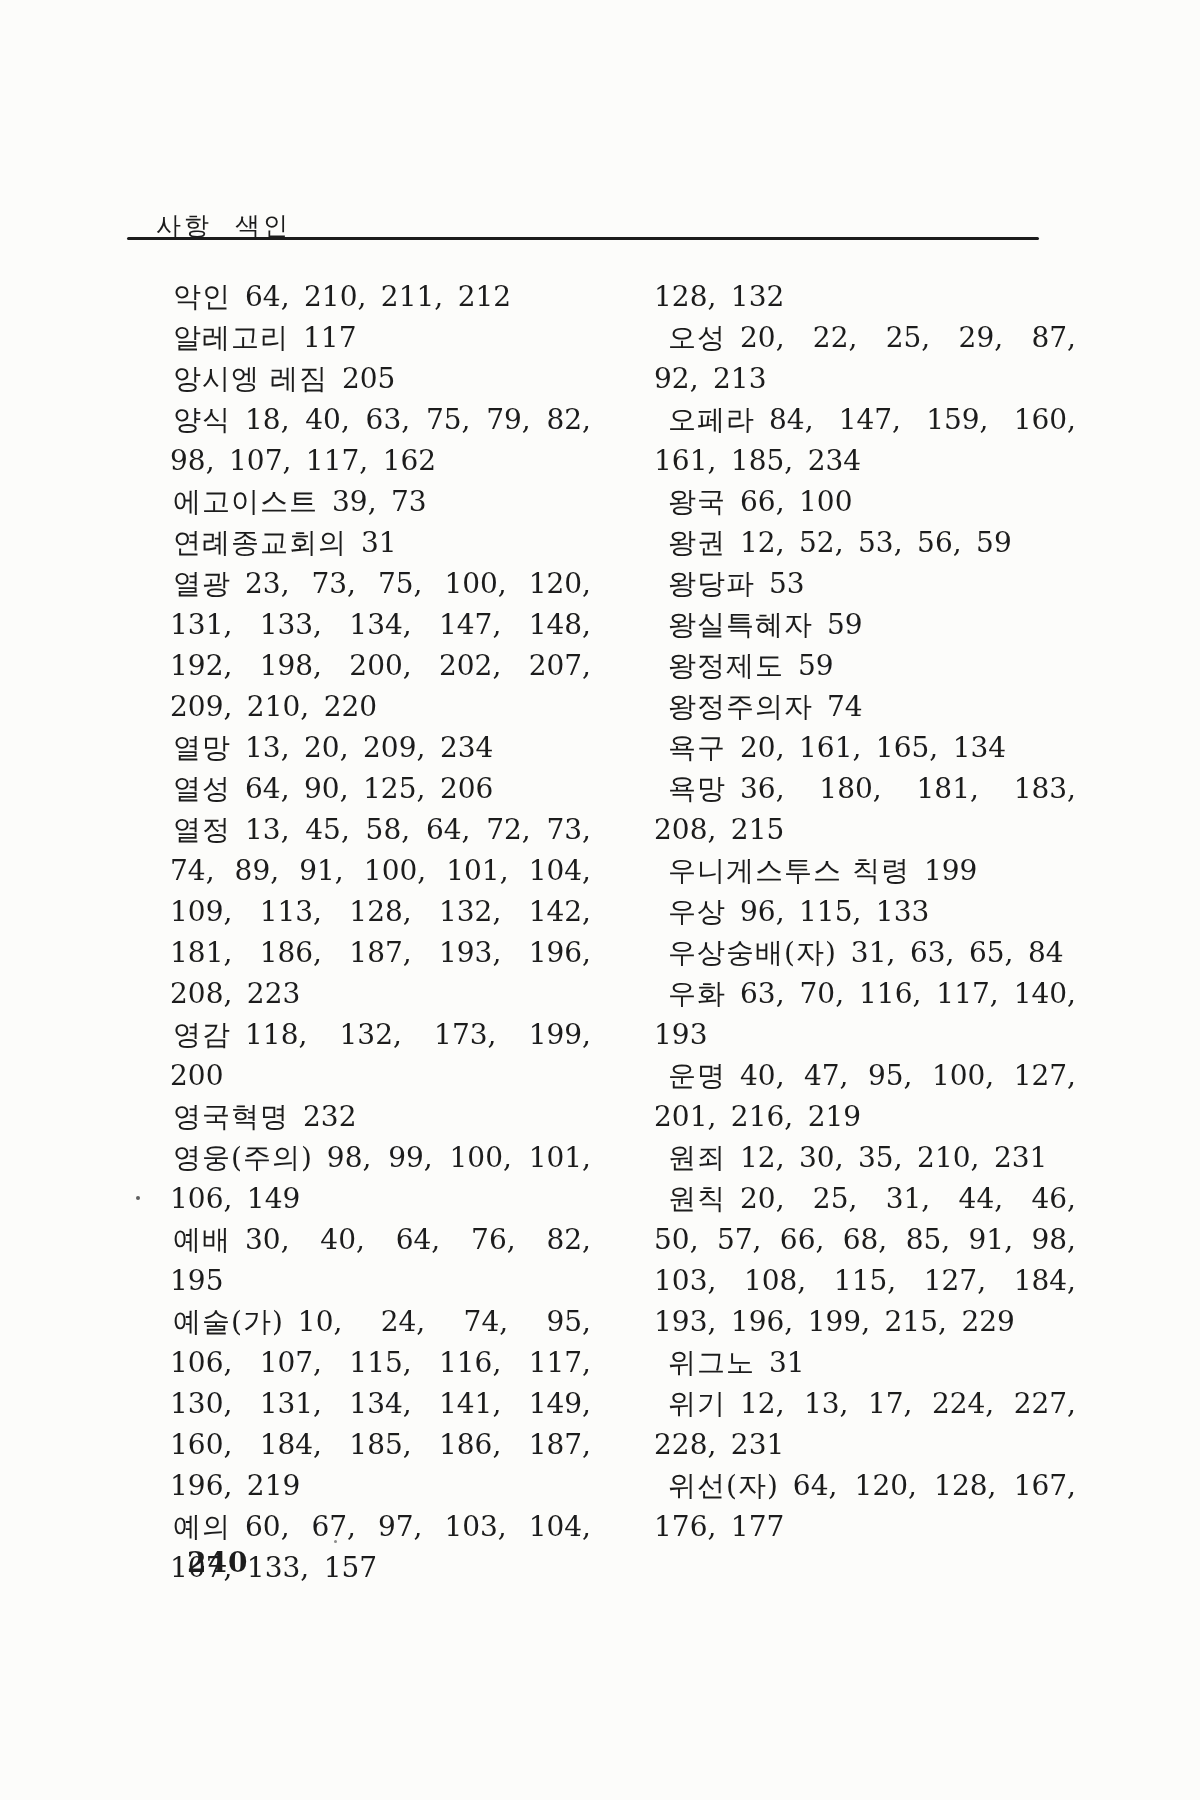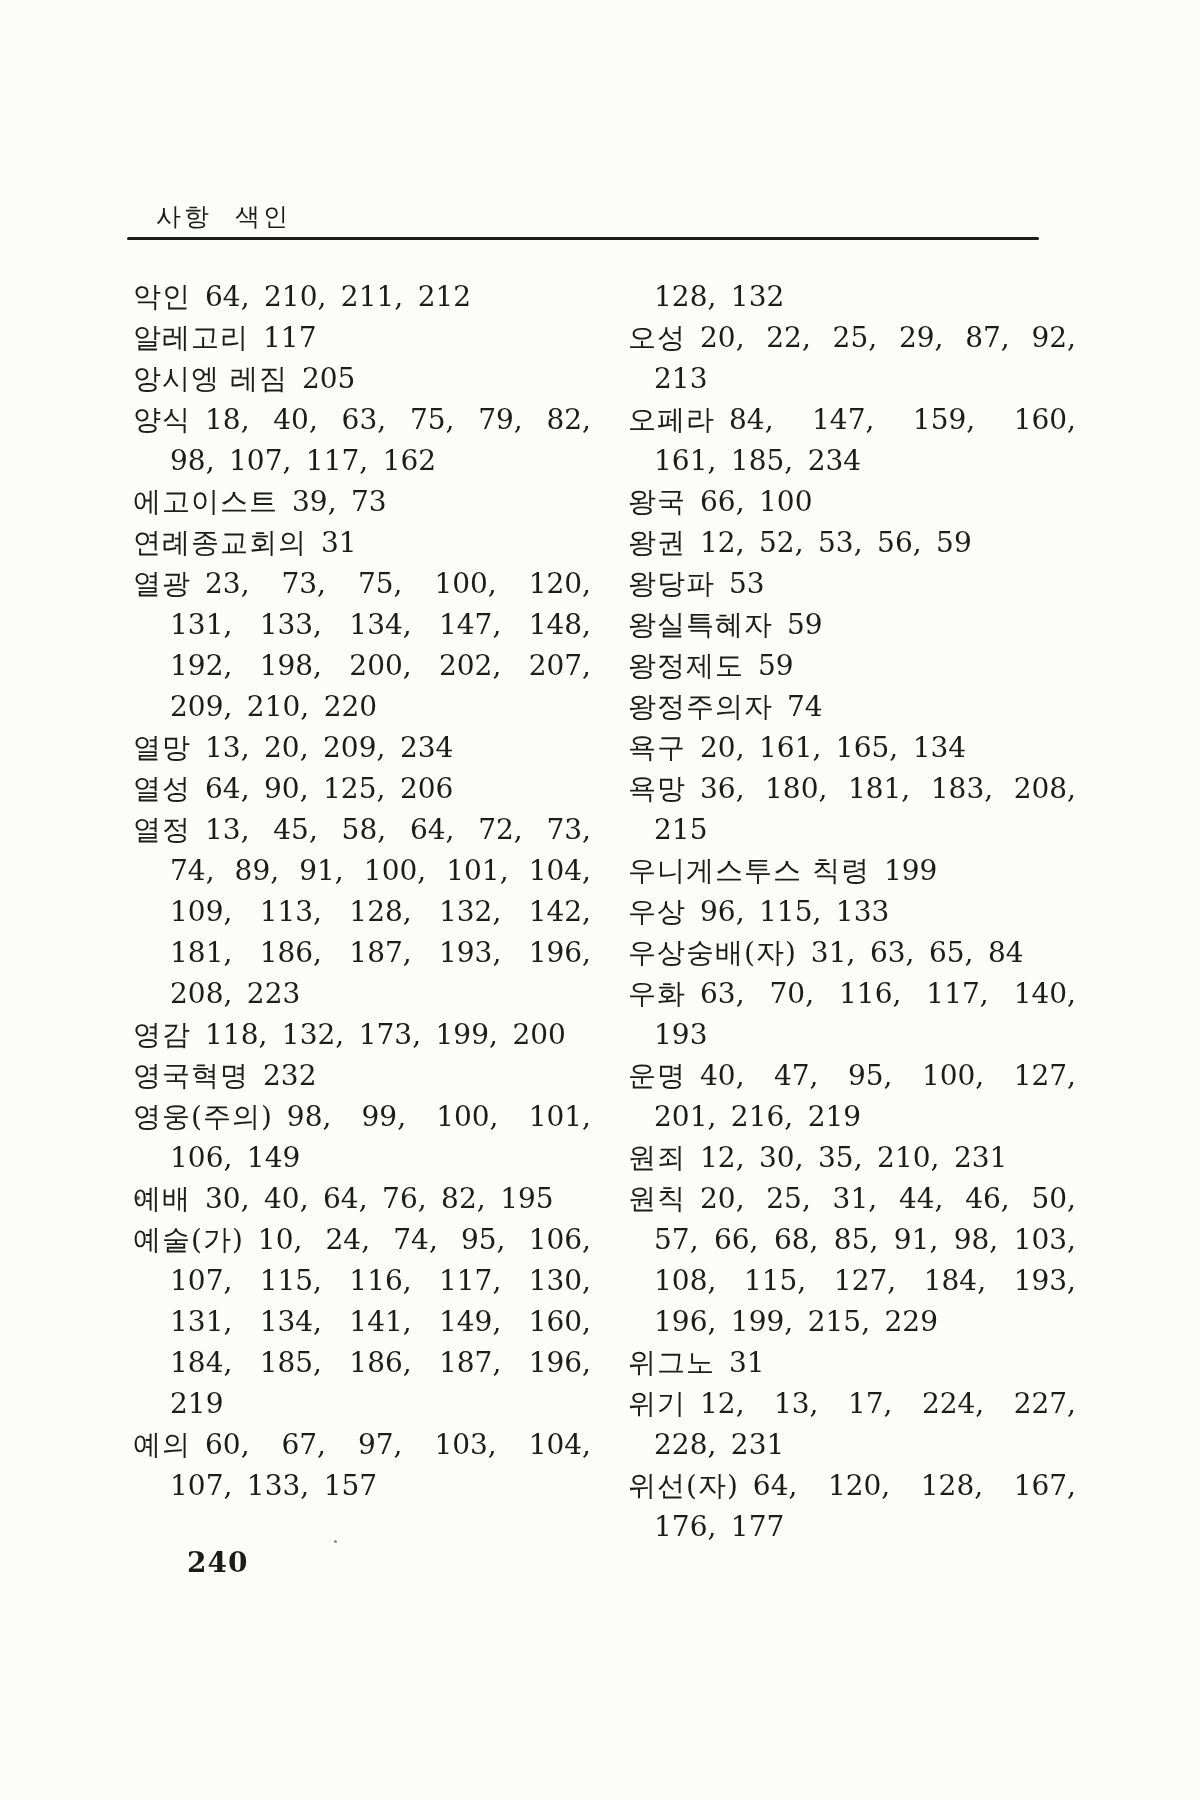--- a/index.html
+++ b/index.html
@@ -15,21 +15,21 @@
     height: 1800px;
     background: var(--paper);
     overflow: hidden;
     font-family: "DejaVu Serif", "Liberation Serif", serif;
     color: var(--ink);
   }
 
   .header-title {
     position: absolute;
     left: 156px;
-    top: 202px;
+    top: 211px;
     font-family: "DejaVu Sans", "Liberation Sans", sans-serif;
     font-size: 25px;
     line-height: 30px;
     letter-spacing: 3px;
     word-spacing: 12px;
     color: var(--ink);
     white-space: nowrap;
   }
 
   .header-rule {
@@ -51,21 +51,21 @@
     color: var(--ink);
   }
   .col-left  { left: 133px; width: 458px; }
   .col-right { left: 628px; width: 448px; }
 
   .entry { margin: 0; }
   .col-left  .entry { padding-left: 37px; text-indent: -37px; }
   .col-right .entry { padding-left: 26px; text-indent: -26px; }
   .entry.cont { text-indent: 0; }
 
-  .term  { letter-spacing: 1px; margin-right: 14px; }
+  .term  { letter-spacing: 1px; margin-right: 14px; margin-left: 40px; }
   .pages { word-spacing: 0.2em; }
 
   .page-number {
     position: absolute;
     left: 187px;
     top: 1546px;
     font-size: 28px;
     line-height: 34px;
     font-weight: bold;
     letter-spacing: 1px;

